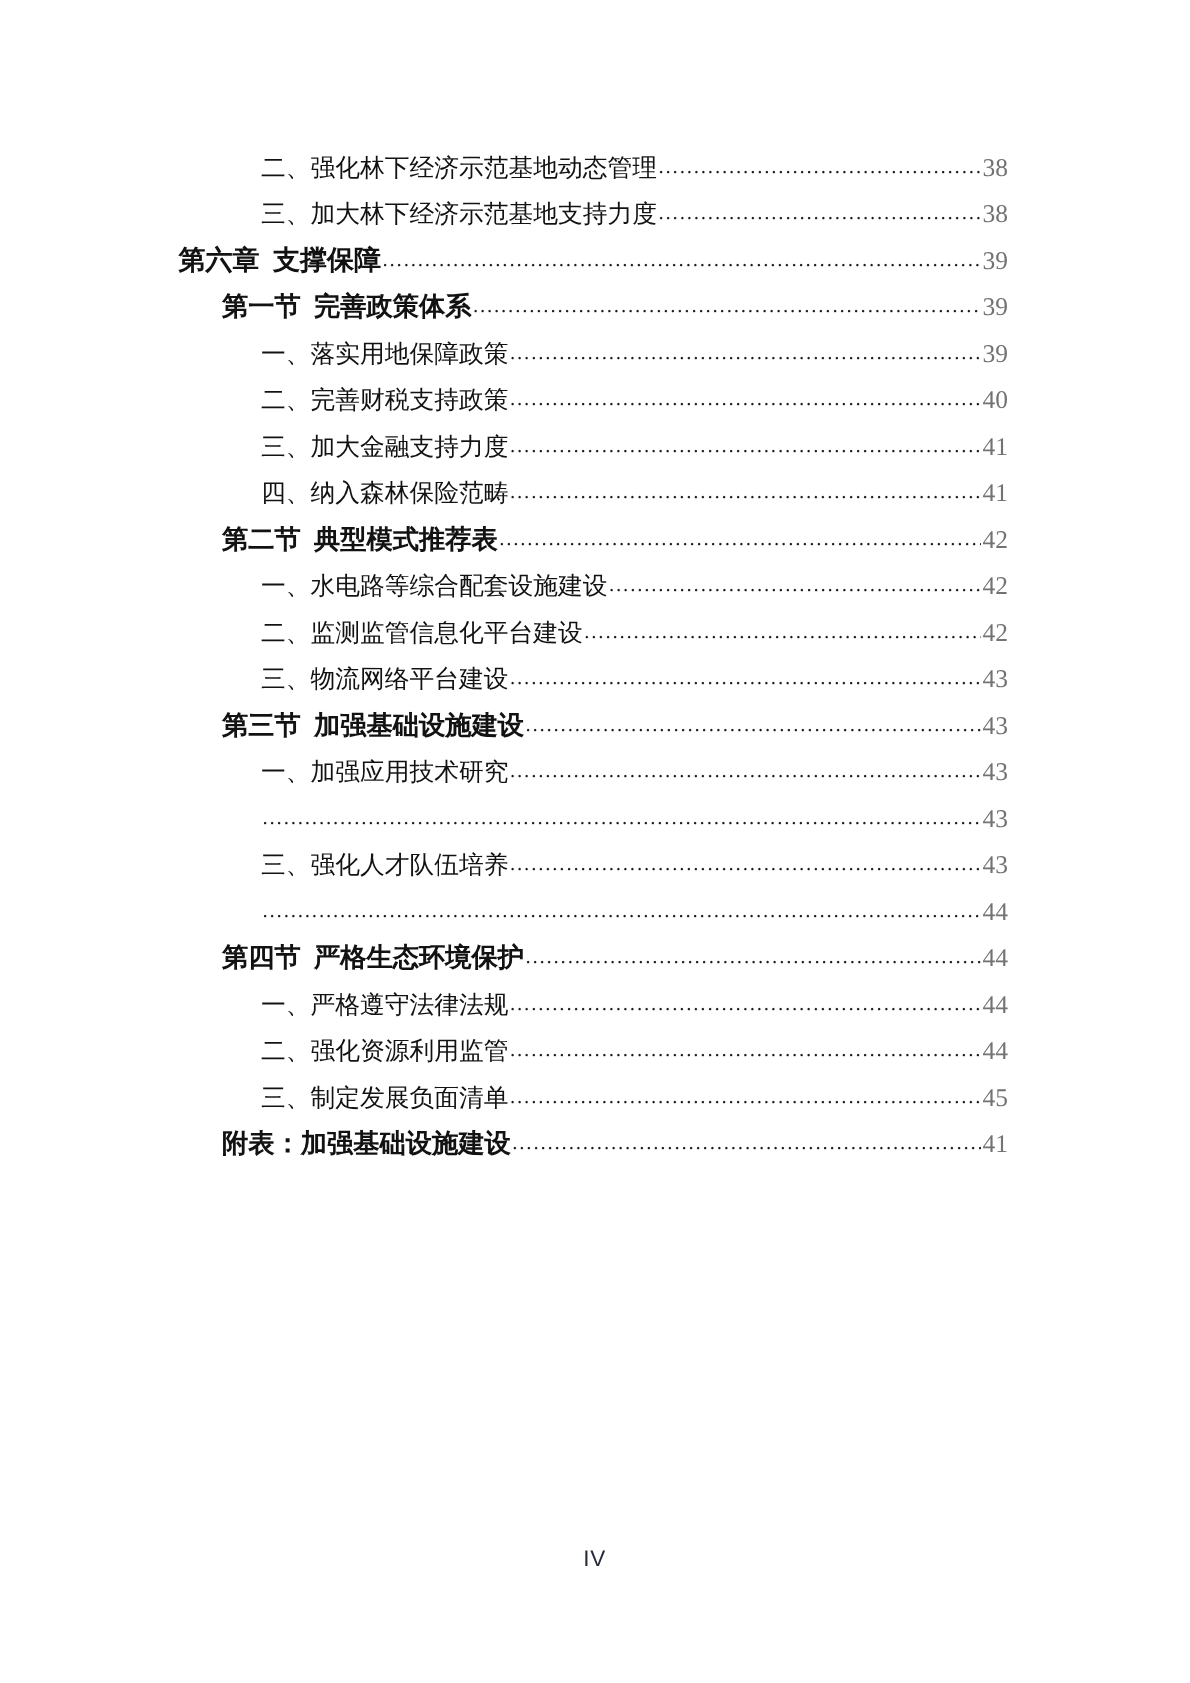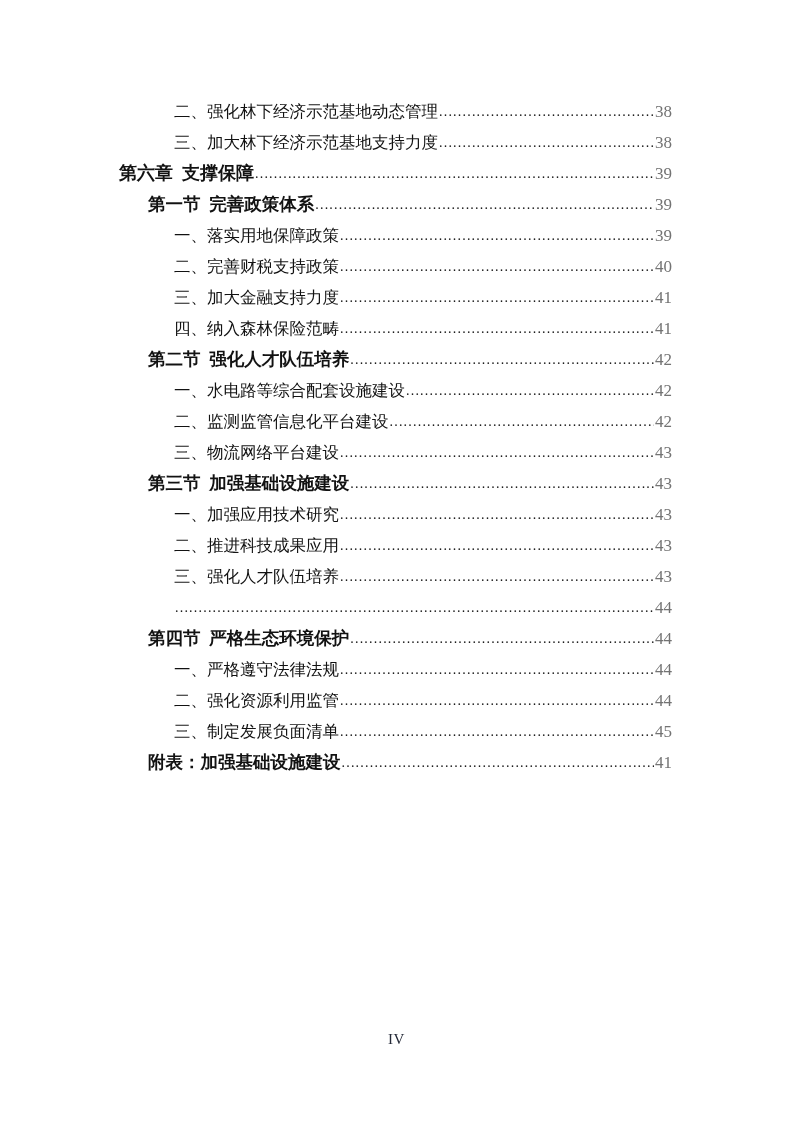--- a/index.html
+++ b/index.html
@@ -54,21 +54,21 @@
     font-size: 17px;
     font-family: "Liberation Serif", serif;
     color: #737373;
   }
   .footer {
     position: absolute;
     top: 1031px;
     left: 0;
     width: 100%;
     text-align: center;
-    font-family: Liberation Serif, serif;
+    font-family: Liberation Sans, sans-serif;
     font-size: 15px;
     color: #252a38;
     letter-spacing: 0.5px;
   }
 </style>
 </head>
 <body>
 
 <div class="page">
 
@@ -116,21 +116,21 @@
         <span class="toc-page">41</span>
       </div>
 
       <div class="toc-row level-item">
         <span class="toc-label">四、纳入森林保险范畴</span>
         <span class="toc-leader">............................................................................................................................................................................................................................</span>
         <span class="toc-page">41</span>
       </div>
 
       <div class="toc-row level-section">
-        <span class="toc-label">第二节  强化人才队伍培养</span>
+        <span class="toc-label">第二节  典型模式推荐表</span>
         <span class="toc-leader">............................................................................................................................................................................................................................</span>
         <span class="toc-page">42</span>
       </div>
 
       <div class="toc-row level-item">
         <span class="toc-label">一、水电路等综合配套设施建设</span>
         <span class="toc-leader">............................................................................................................................................................................................................................</span>
         <span class="toc-page">42</span>
       </div>
 
@@ -152,21 +152,20 @@
         <span class="toc-page">43</span>
       </div>
 
       <div class="toc-row level-item">
         <span class="toc-label">一、加强应用技术研究</span>
         <span class="toc-leader">............................................................................................................................................................................................................................</span>
         <span class="toc-page">43</span>
       </div>
 
       <div class="toc-row level-item">
-        <span class="toc-label">二、推进科技成果应用</span>
         <span class="toc-leader">............................................................................................................................................................................................................................</span>
         <span class="toc-page">43</span>
       </div>
 
       <div class="toc-row level-item">
         <span class="toc-label">三、强化人才队伍培养</span>
         <span class="toc-leader">............................................................................................................................................................................................................................</span>
         <span class="toc-page">43</span>
       </div>
 

